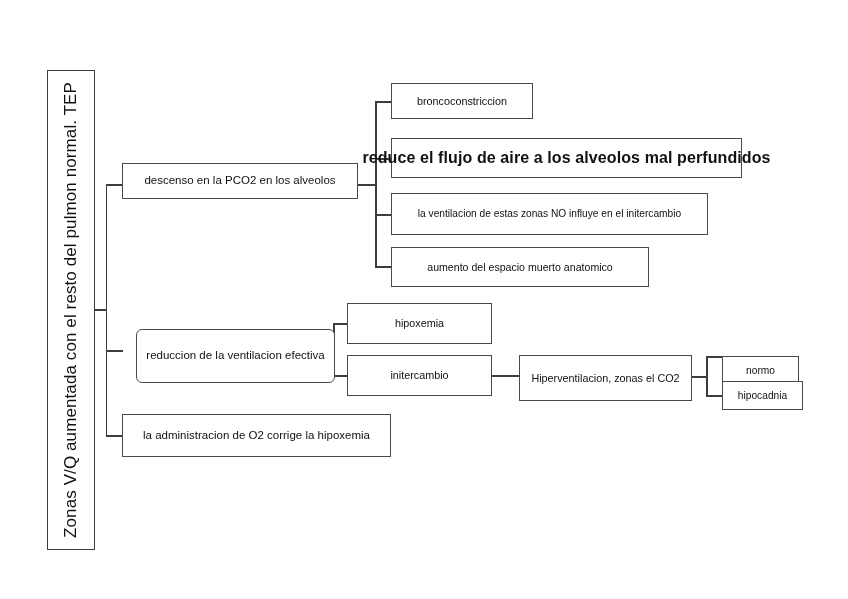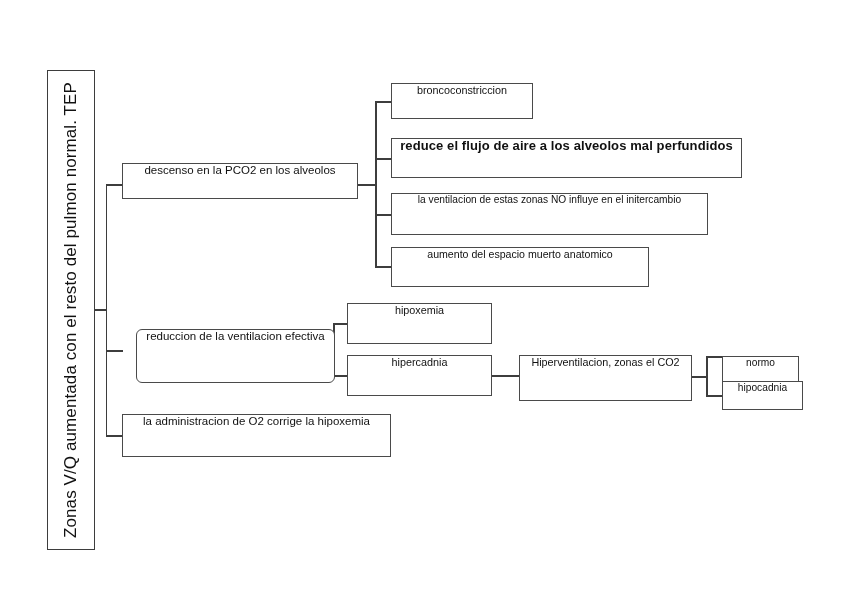--- a/index.html
+++ b/index.html
@@ -17,20 +17,21 @@
     height: 599px;
     background: #ffffff;
     overflow: hidden;
   }
   .node {
     position: absolute;
     box-sizing: border-box;
     border: 1.5px solid #4a4a4a;
     background: #ffffff;
     display: flex;
+    align-items: center;
     justify-content: center;
     text-align: center;
     line-height: 1.15;
     color: #111111;
     z-index: 2;
   }
   .node .label {
     display: block;
     padding: 0 6px;
     white-space: nowrap;
@@ -40,21 +41,21 @@
     border: 1.5px solid #3d3d3d;
   }
   #root-node .label {
     writing-mode: vertical-rl;
     transform: rotate(180deg);
     font-size: 17px;
     letter-spacing: 0.1px;
     padding: 0;
   }
   .t-lvl1 { font-size: 11.5px; }
-  .t-big  { font-size: 13px; font-weight: 600; letter-spacing: 0.1px; }
+  .t-big  { font-size: 16px; font-weight: 600; letter-spacing: 0.1px; }
   .t-mid  { font-size: 10.6px; }
   .t-sm   { font-size: 10.8px; }
   .t-xs   { font-size: 10.2px; }
 
   
   .ln {
     position: absolute;
     background: #3d3d3d;
     z-index: 1;
   }
@@ -121,21 +122,21 @@
 
   <div class="node" style="left:391px; top:247px; width:258px; height:40px;">
     <span class="label t-mid">aumento del espacio muerto anatomico</span>
   </div>
 
   <div class="node" style="left:347px; top:303px; width:145px; height:41px;">
     <span class="label t-sm">hipoxemia</span>
   </div>
 
   <div class="node" style="left:347px; top:355px; width:145px; height:41px;">
-    <span class="label t-sm">hipercadnia</span>
+    <span class="label t-sm">initercambio</span>
   </div>
 
   <div class="node" style="left:519px; top:355px; width:173px; height:46px;">
     <span class="label t-sm">Hiperventilacion, zonas el CO2</span>
   </div>
 
   <div class="node" style="left:722px; top:356px; width:77px; height:29px;">
     <span class="label t-xs">normo</span>
   </div>
 

